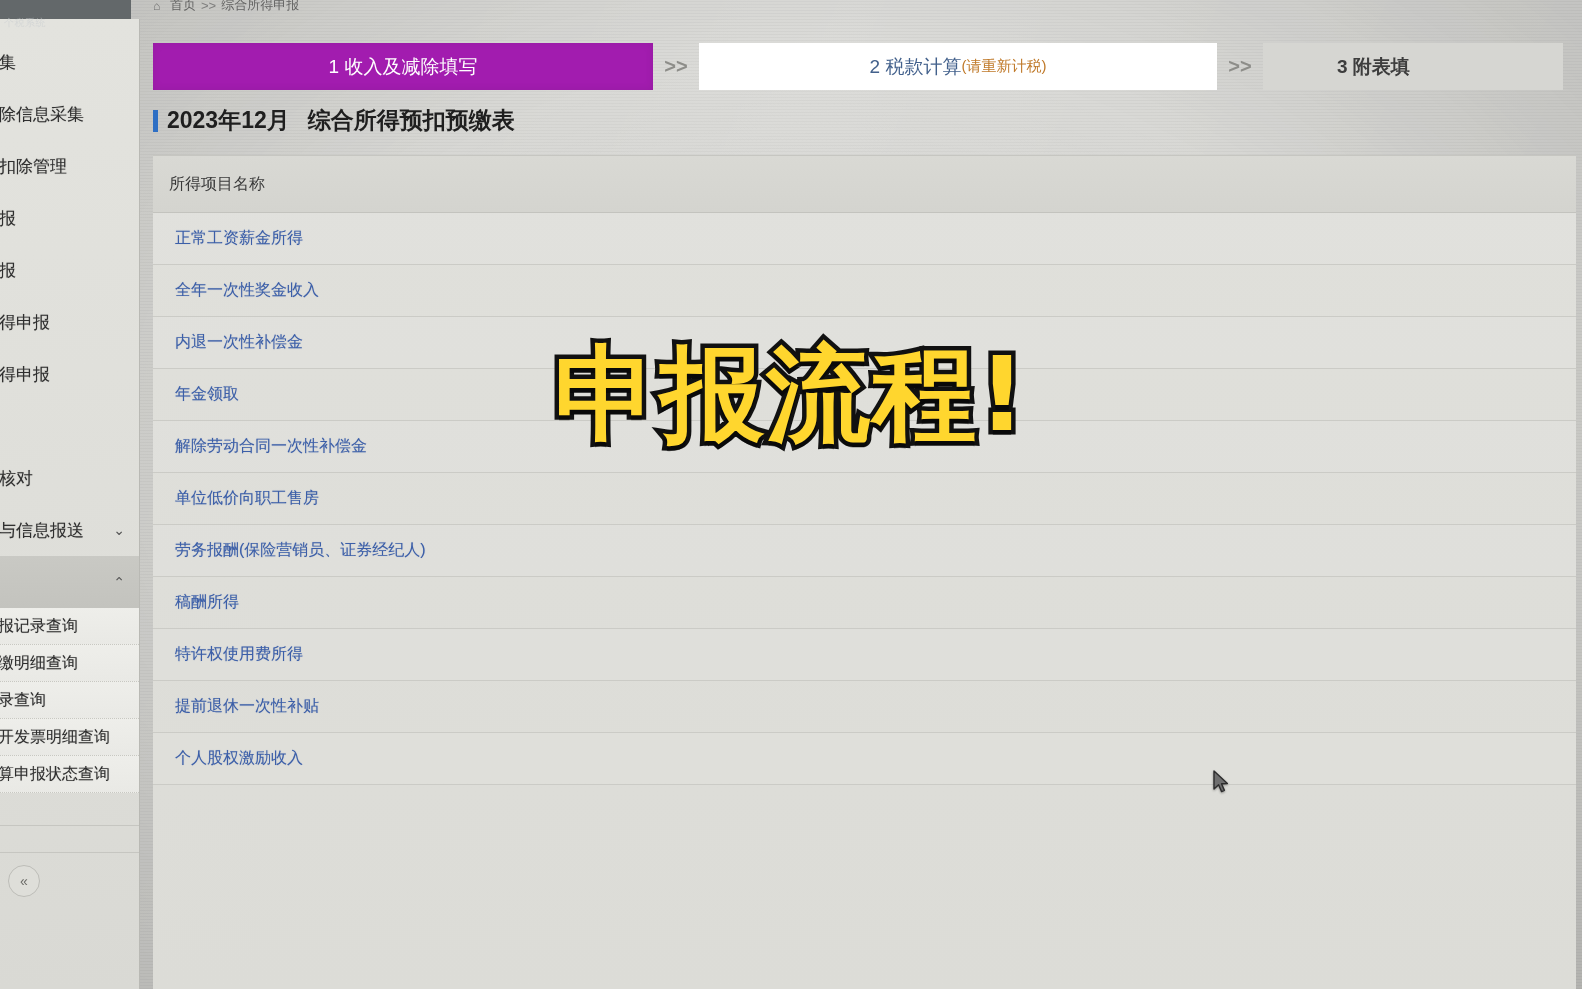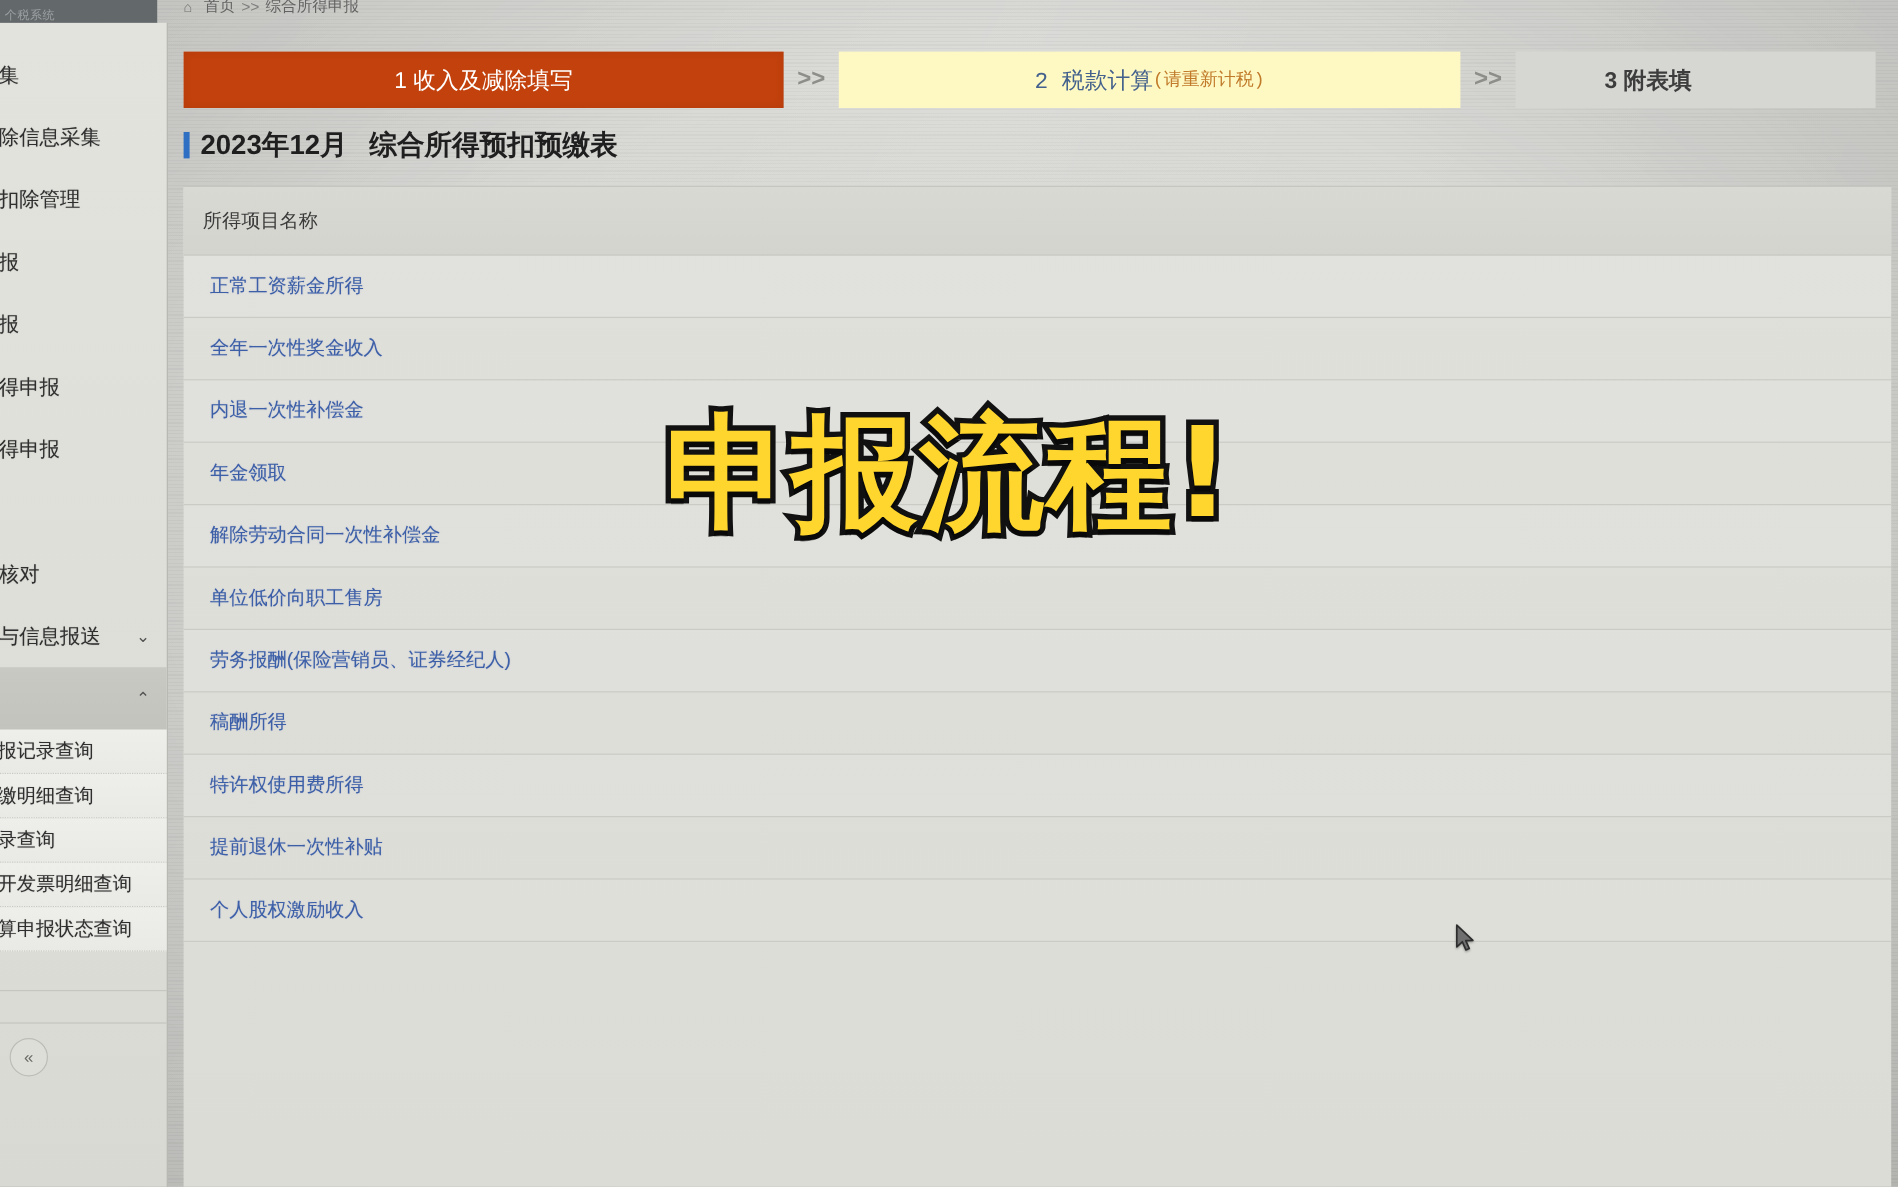--- a/index.html
+++ b/index.html
@@ -27,21 +27,21 @@
     opacity:.85;
   }
 
   
   .app-strip{
     position:absolute;left:0;top:0;width:131px;height:19px;
     background:#63686a;
     z-index:4;
   }
   .app-strip .app-name{
-    position:absolute;left:4px;top:6px;
+    position:absolute;left:4px;top:16px;
     font-size:10px;color:#c9cdd0;letter-spacing:.5px;
     opacity:.55;white-space:nowrap;text-align:right;
   }
 
   
   .sidebar{
     position:absolute;left:0;top:19px;width:139px;height:970px;
     background:linear-gradient(180deg,#e3e3de 0%,#dedeD9 60%,#d9d9d4 100%);
     border-right:1px solid #b9b9b4;
     z-index:3;overflow:hidden;
@@ -99,25 +99,25 @@
   
   .stepper{
     position:absolute;left:13px;top:43px;right:0;height:47px;
     display:flex;align-items:center;
   }
   .step{
     height:47px;display:flex;align-items:center;justify-content:center;
     font-size:19px;white-space:nowrap;
   }
   .step-1{
-    width:500px;background:#c2410c;color:#ffffff;
+    width:500px;background:#a21caf;color:#ffffff;
     box-shadow:inset 0 0 8px rgba(0,0,0,.08);
   }
   .step-2{
-    width:518px;background:#fef9c3;color:#43618c;font-family:Liberation Mono, monospace;
+    width:518px;background:#ffffff;color:#43618c;
   }
   .step-2 .paren{color:#c07a2a;font-size:15px;}
   .step-3{
     width:300px;background:#d6d6d2;color:#3d3d3d;
     justify-content:flex-start;padding-left:74px;box-sizing:border-box;font-weight:bold;
   }
   .step-arrow{
     width:46px;text-align:center;color:#8d8d89;font-size:20px;font-weight:bold;
   }
 

